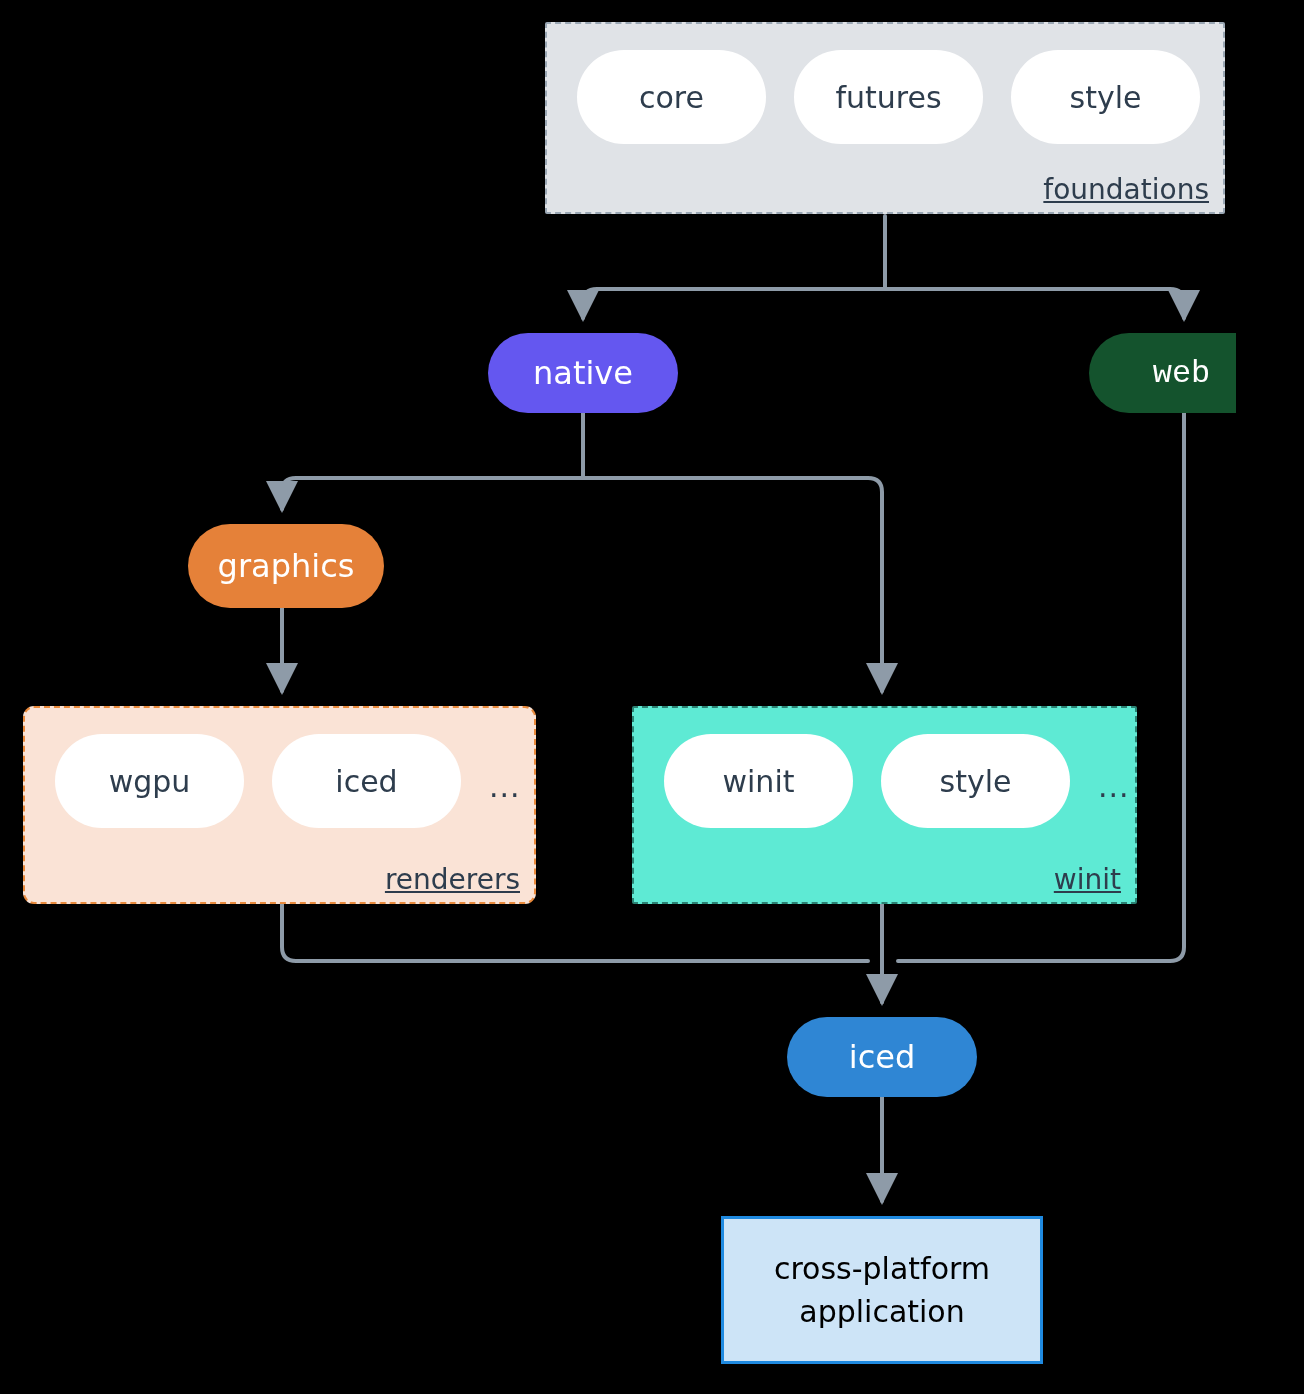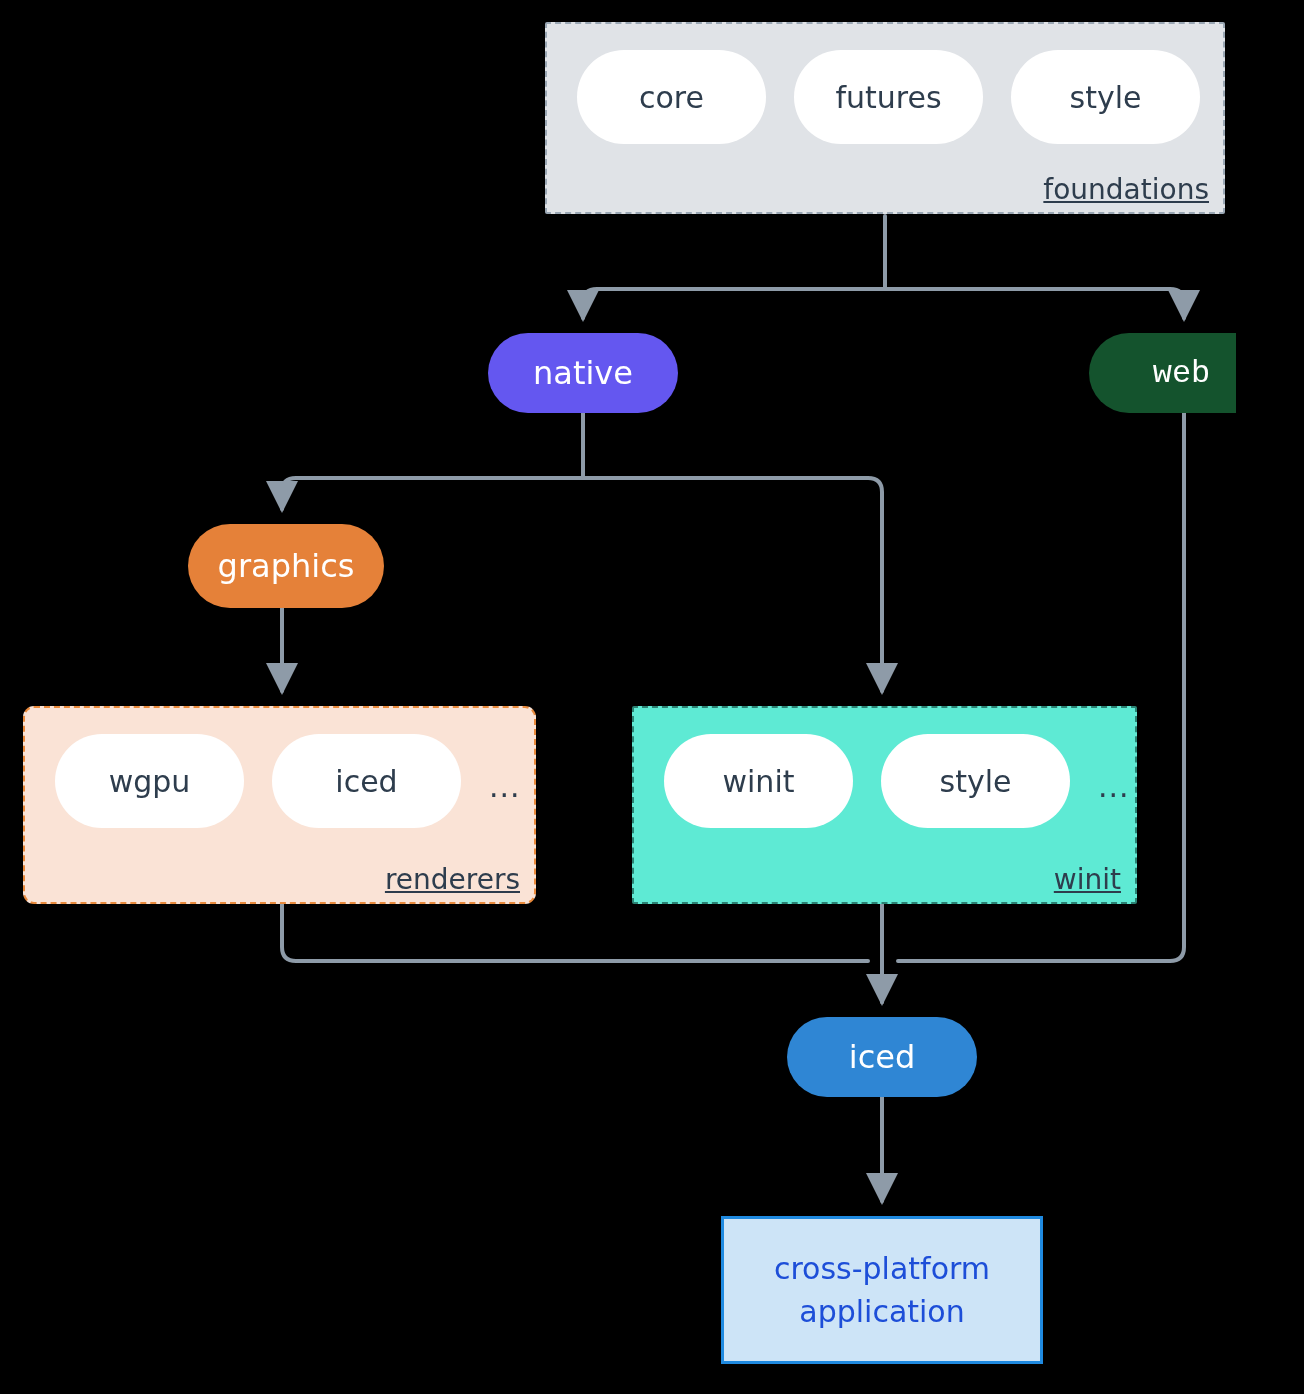--- a/index.html
+++ b/index.html
@@ -158,21 +158,21 @@
     top: 1216px;
     width: 322px;
     height: 148px;
     background: #cde4f7;
     border: 3px solid #1f8ae0;
     box-sizing: border-box;
     display: flex;
     flex-direction: column;
     align-items: center;
     justify-content: center;
-    color: #1d4ed8;
+    color: #000000;
     font-size: 30px;
     line-height: 1.45;
     text-align: center;
   }
 </style>
 </head>
 <body>
 
 <div id="canvas">
 

